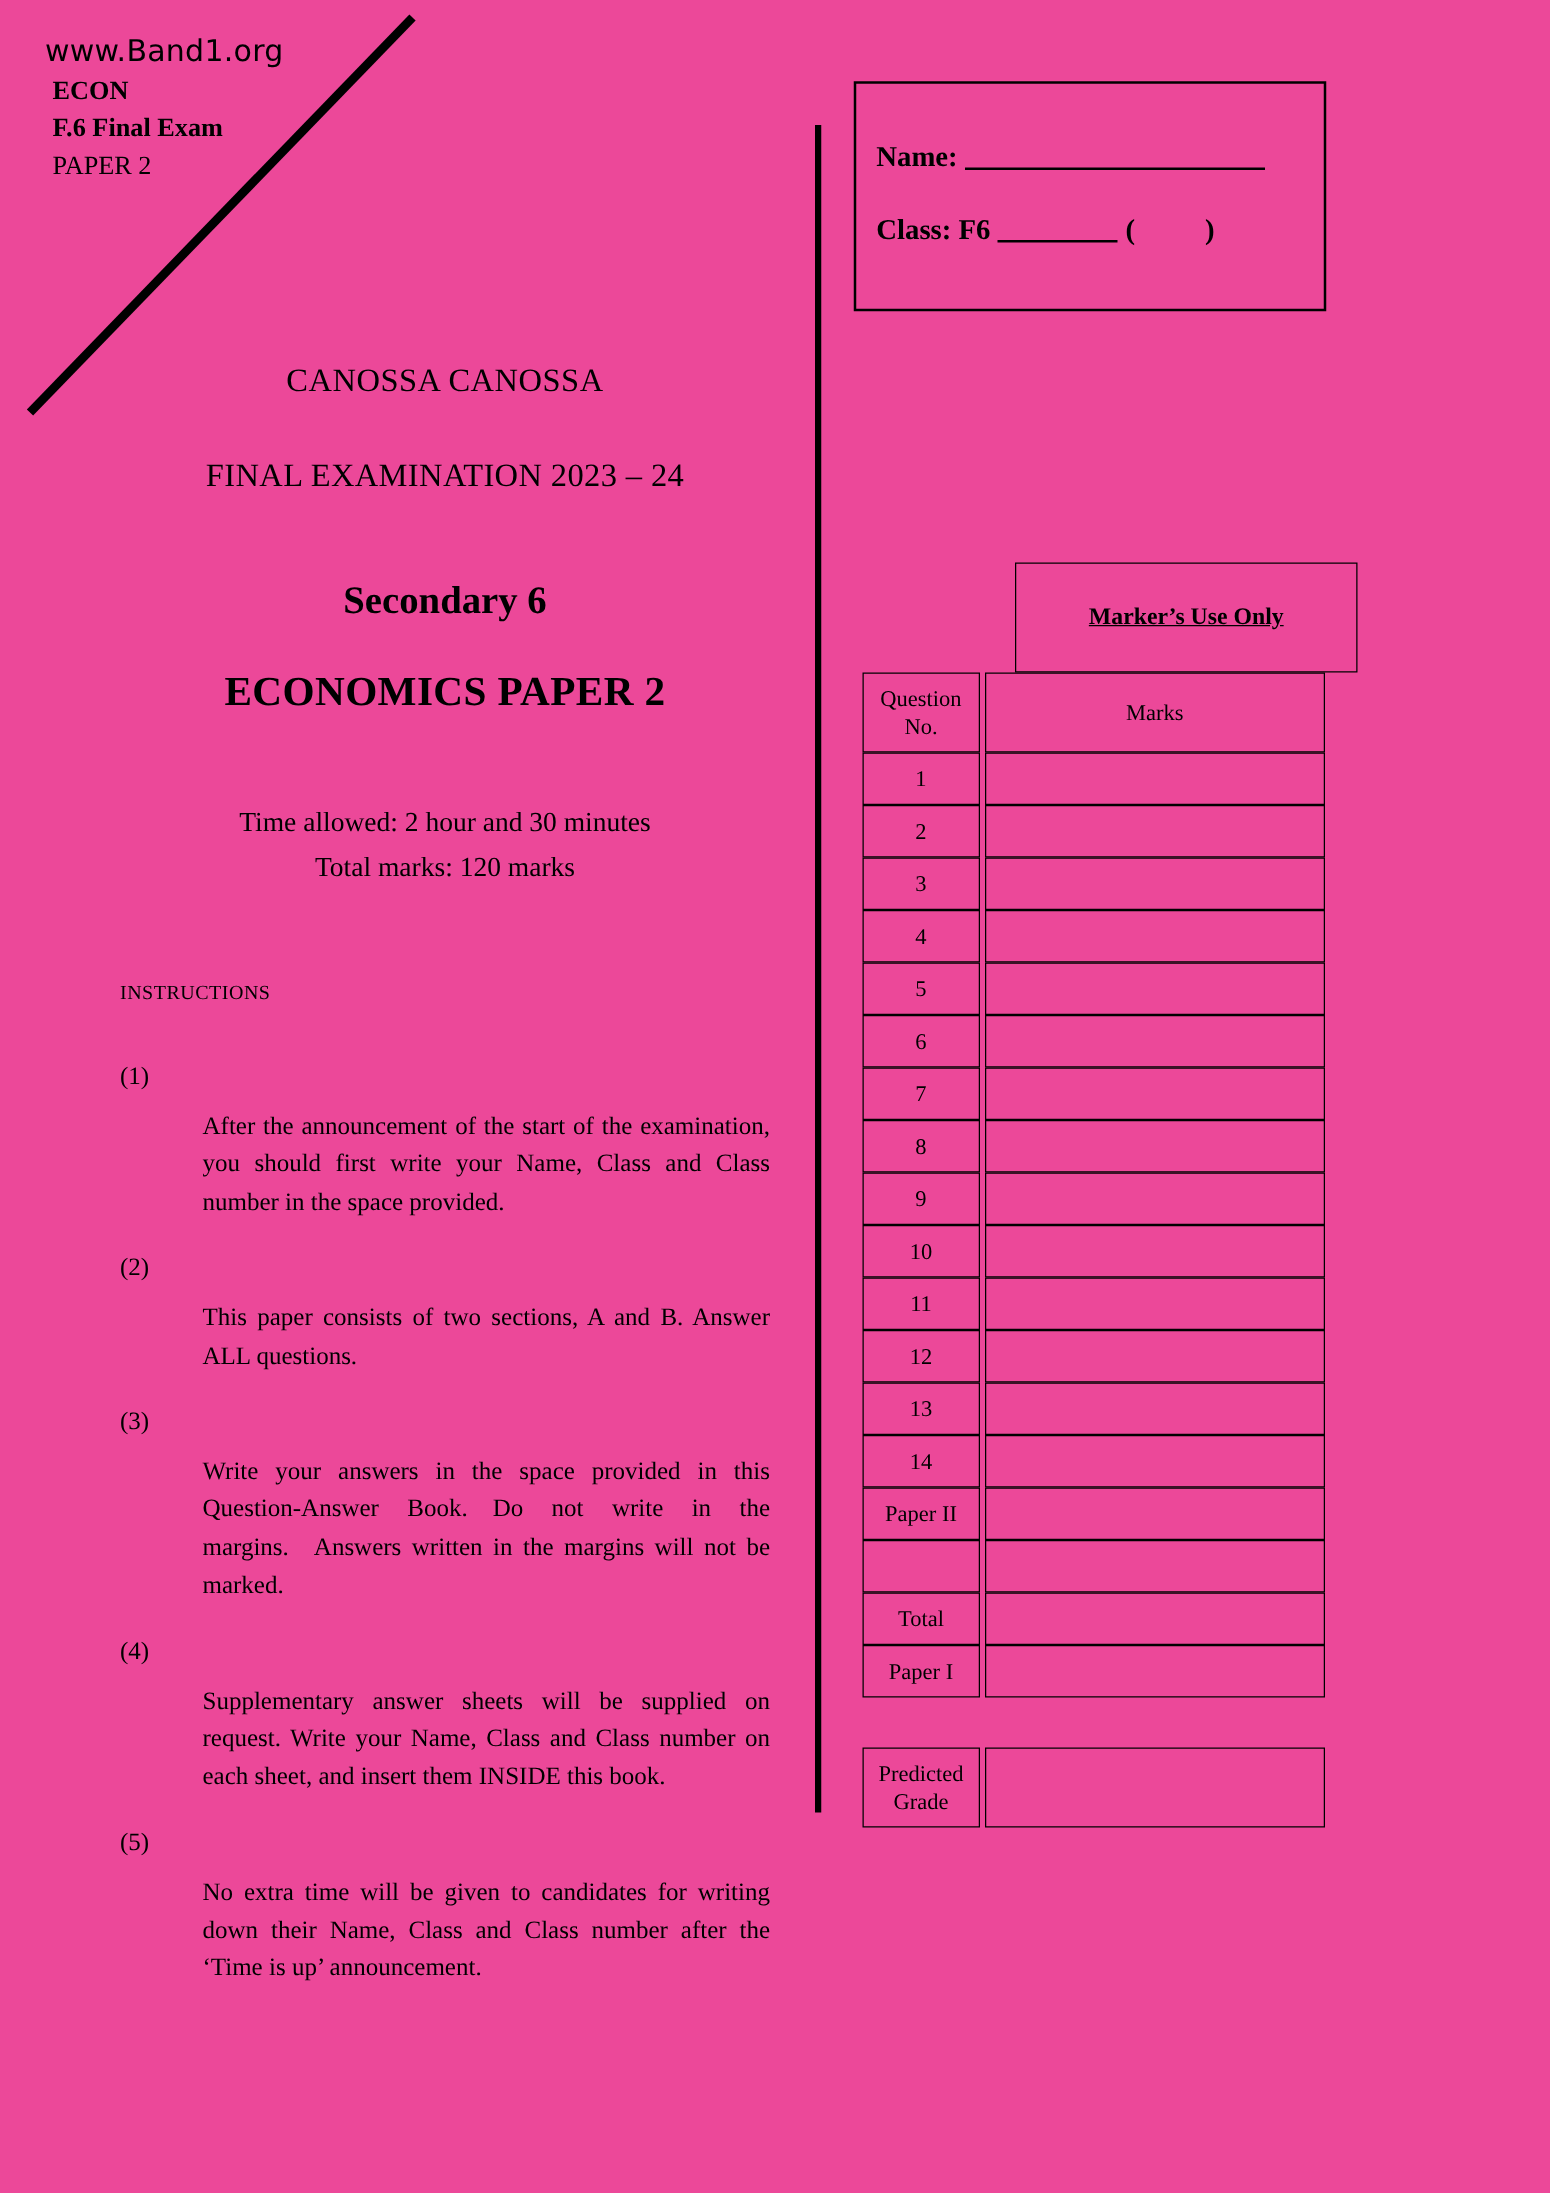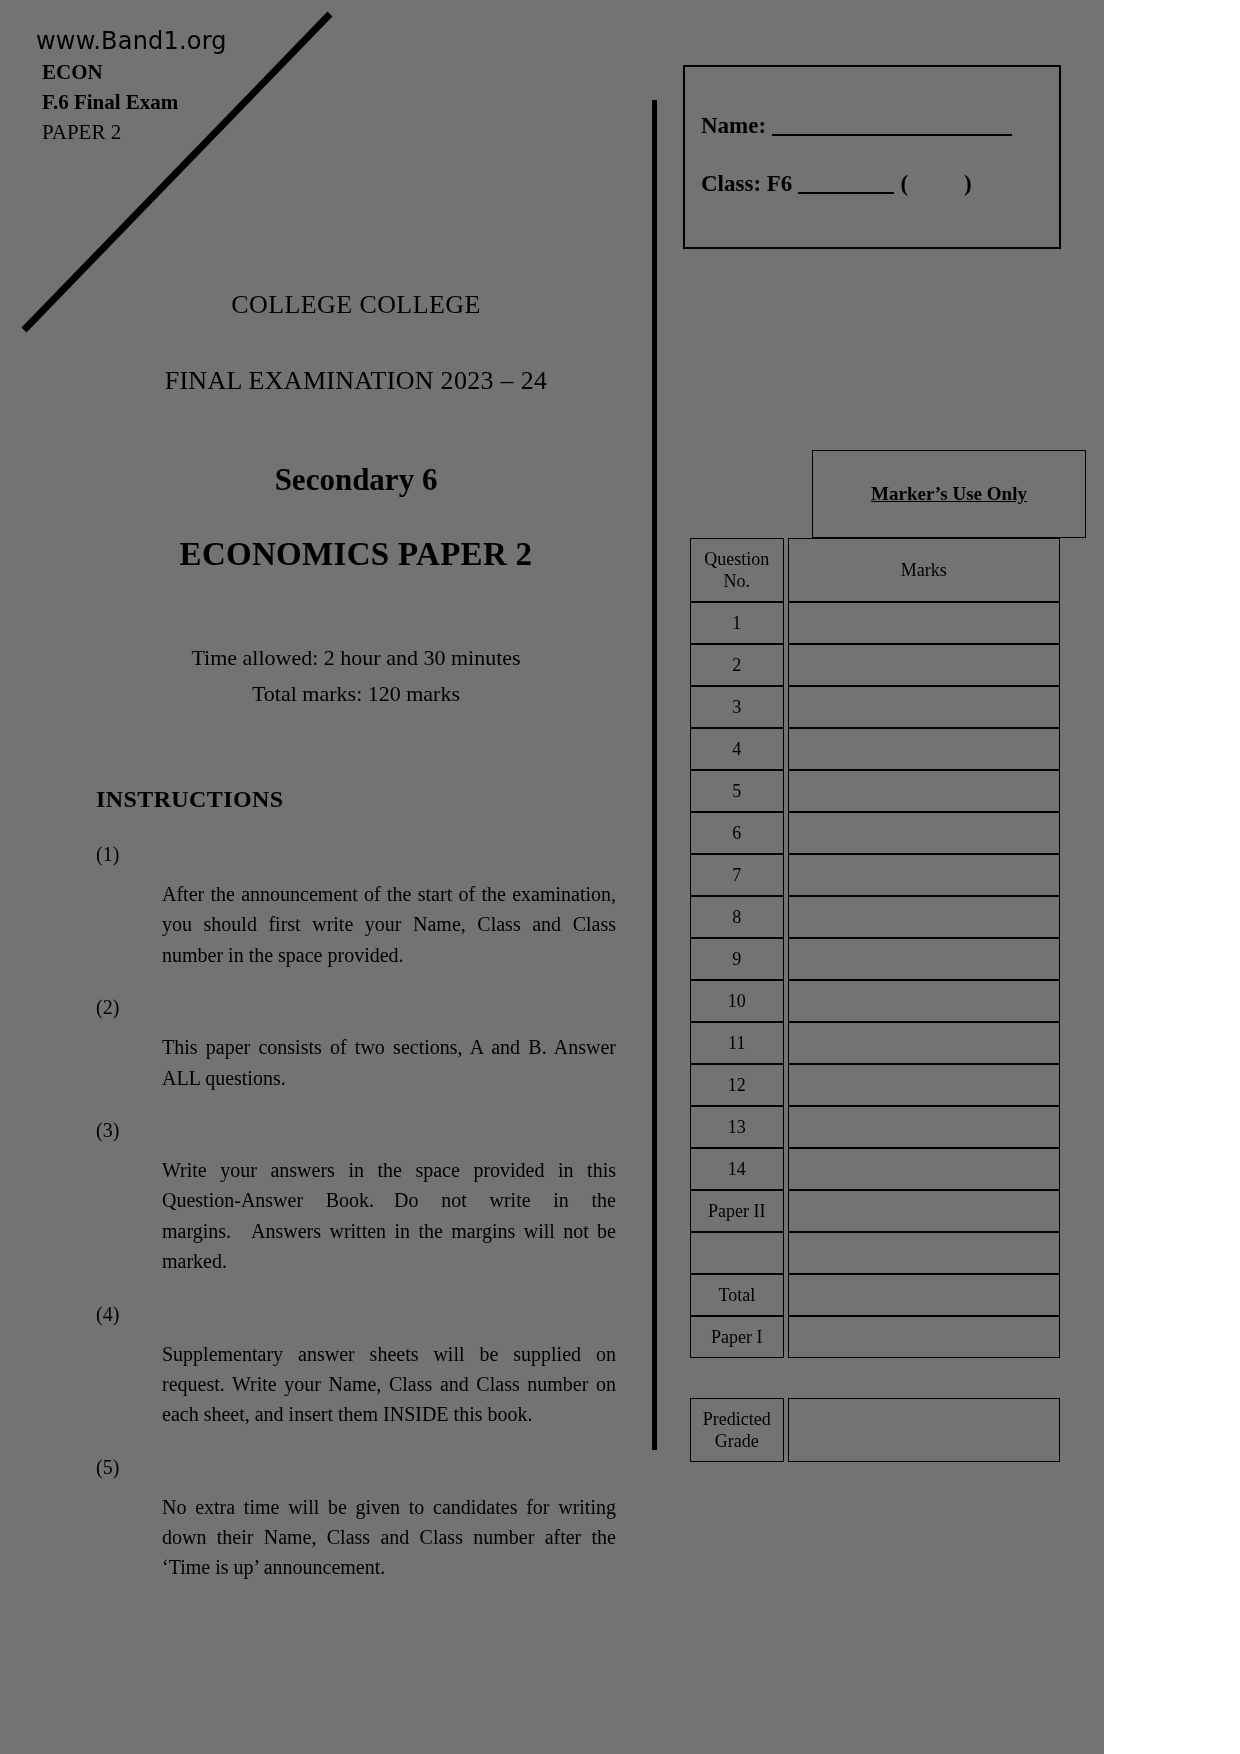--- a/index.html
+++ b/index.html
@@ -6,23 +6,23 @@
     margin: 0;
     padding: 0;
     background: #ffffff;
   }
   body {
     font-family: "Liberation Serif", "DejaVu Serif", serif;
     color: #000000;
   }
   .page {
     position: relative;
-    width: 1104px;
+    width: 1240px;
     height: 1754px;
-    background: #737373;
+    background: #ec4899;
     overflow: hidden;
   }
 
   
   .corner-block {
     position: absolute;
     left: 36px;
     top: 24px;
     width: 300px;
     line-height: 1.42;
@@ -90,24 +90,24 @@
   }
 
   
   .instructions {
     position: absolute;
     left: 96px;
     top: 786px;
     width: 520px;
   }
   .instructions-title {
-    font-size: 24px;
-    font-weight: bold;
+    font-size: 16px;
+    font-weight: normal;
     letter-spacing: 0.4px;
-    margin-bottom: 26px;
+    margin-bottom: 42px;
   }
   .instr-row {
     display: flex;
     margin-bottom: 22px;
   }
   .instr-num {
     width: 66px;
     flex: 0 0 66px;
     font-size: 20px;
     line-height: 1.52;
@@ -258,21 +258,21 @@
   </svg>
 
   <div class="corner-block">
     <div class="corner-url">www.Band1.org</div>
     <div class="corner-line bold">ECON</div>
     <div class="corner-line bold">F.6 Final Exam</div>
     <div class="corner-line">PAPER 2</div>
   </div>
 
   <div class="centre">
-    <div class="school-name">COLLEGE COLLEGE</div>
+    <div class="school-name">CANOSSA CANOSSA</div>
     <div class="exam-name">FINAL EXAMINATION 2023 – 24</div>
     <div class="level-title">Secondary 6</div>
     <div class="paper-title">ECONOMICS PAPER 2</div>
     <div class="meta-line">Time allowed: 2 hour and 30 minutes</div>
     <div class="meta-line">Total marks: 120 marks</div>
   </div>
 
   <div class="instructions">
     <div class="instructions-title">INSTRUCTIONS</div>
 

